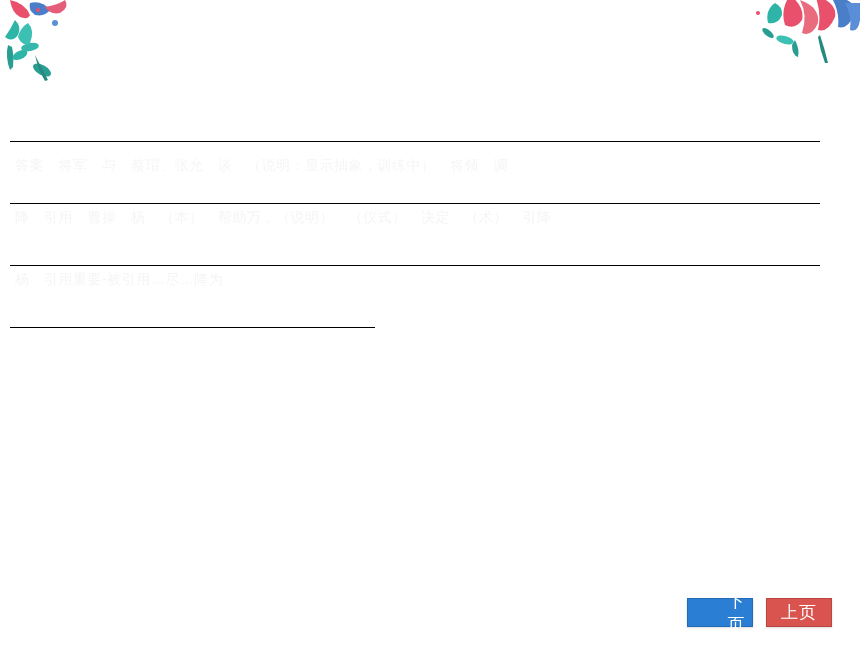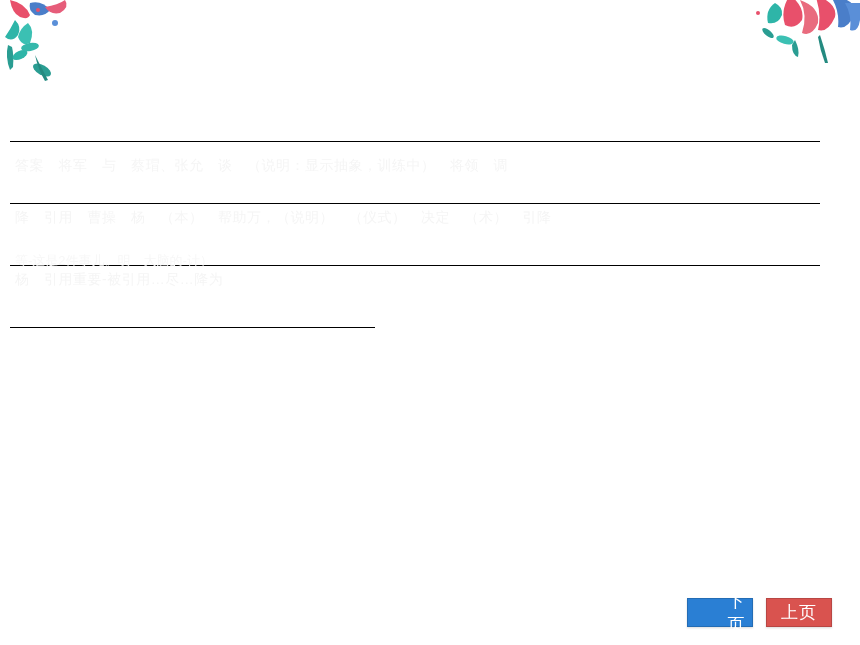--- a/index.html
+++ b/index.html
@@ -139,21 +139,20 @@
   </svg>
 </div>
 
 <div class="content-area">
   <div class="ruled-line"></div>
   <div class="ruled-line">
     <span class="line-text">答案　将军　与　蔡瑁、张允　谈　（说明：显示抽象，训练中）　将领　调</span>
   </div>
   <div class="ruled-line">
     <span class="line-text line-text-mid"><span>降　引用　曹操　杨　（本）　帮助万，（说明）　（仪式）　决定　（术）　引降</span></span>
-    <span class="line-text-lower">等-这是2件事儿。明　大脑的-计）</span>
   </div>
   <div class="half-line">
     <span class="line-text line-text-mid">杨　引用重要-被引用…尽…降为</span>
   </div>
 </div>
 
 <div class="button-bar">
   <button class="nav-button btn-next">下页</button>
   <button class="nav-button btn-prev">上页</button>
 </div>

